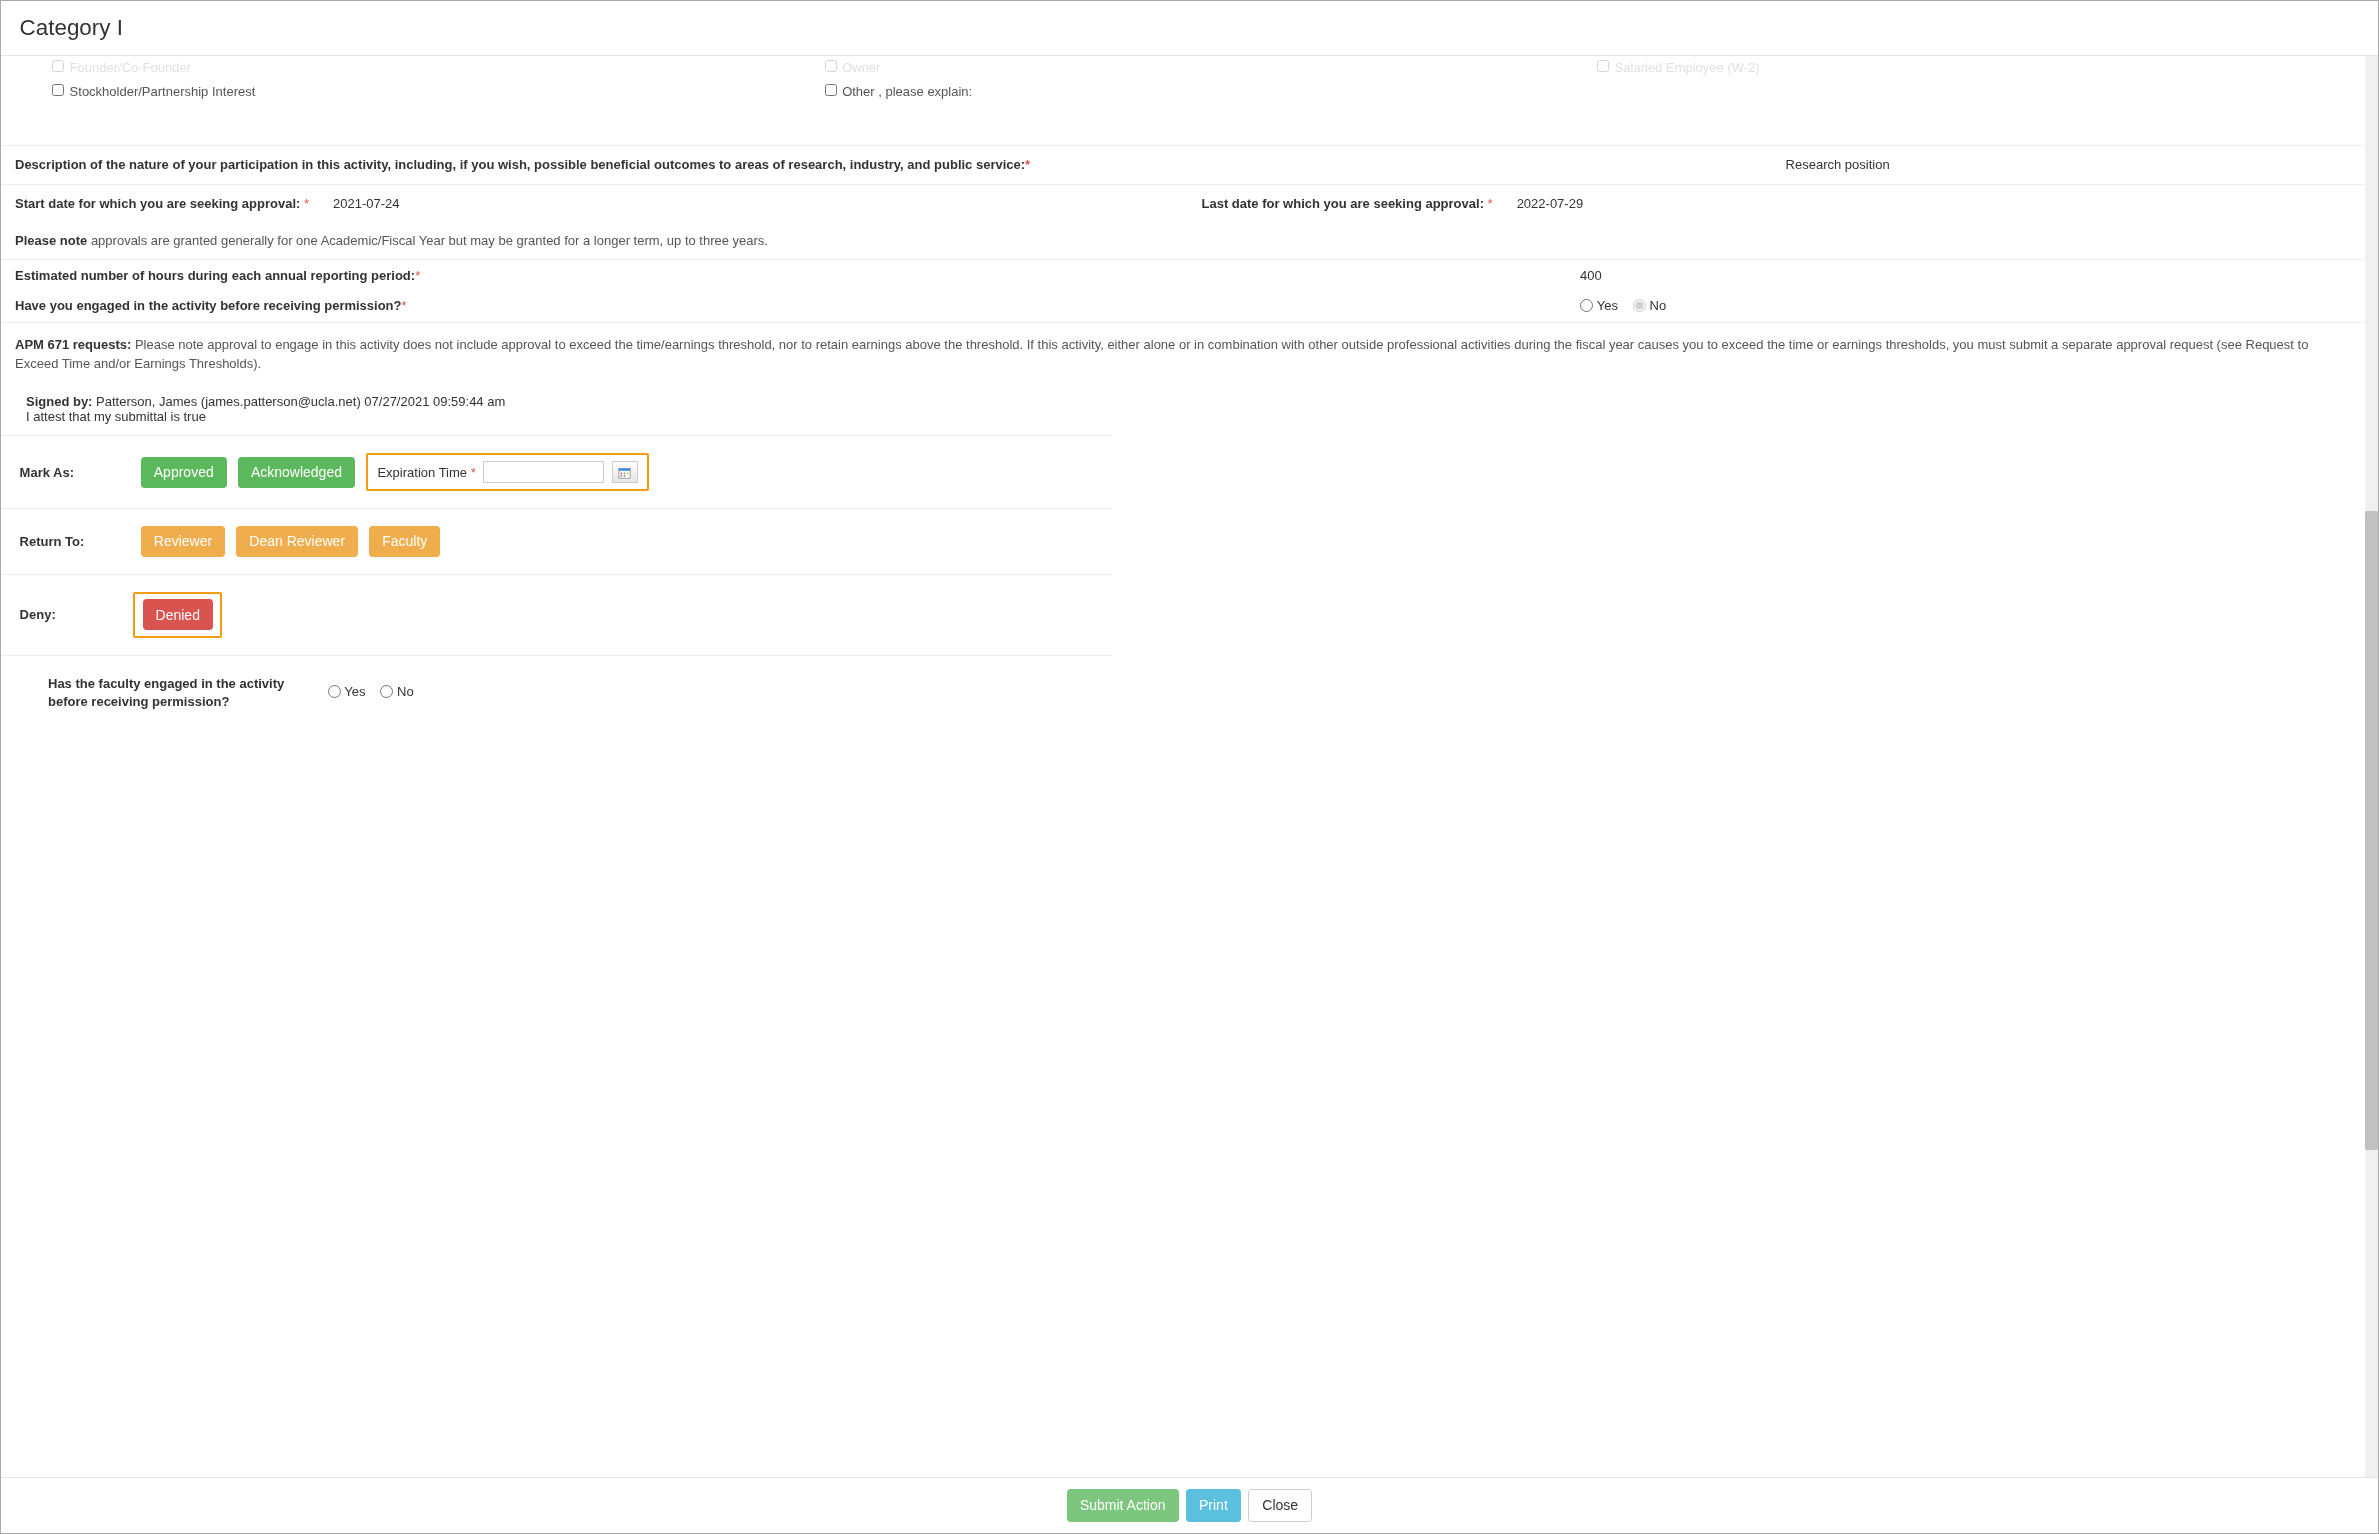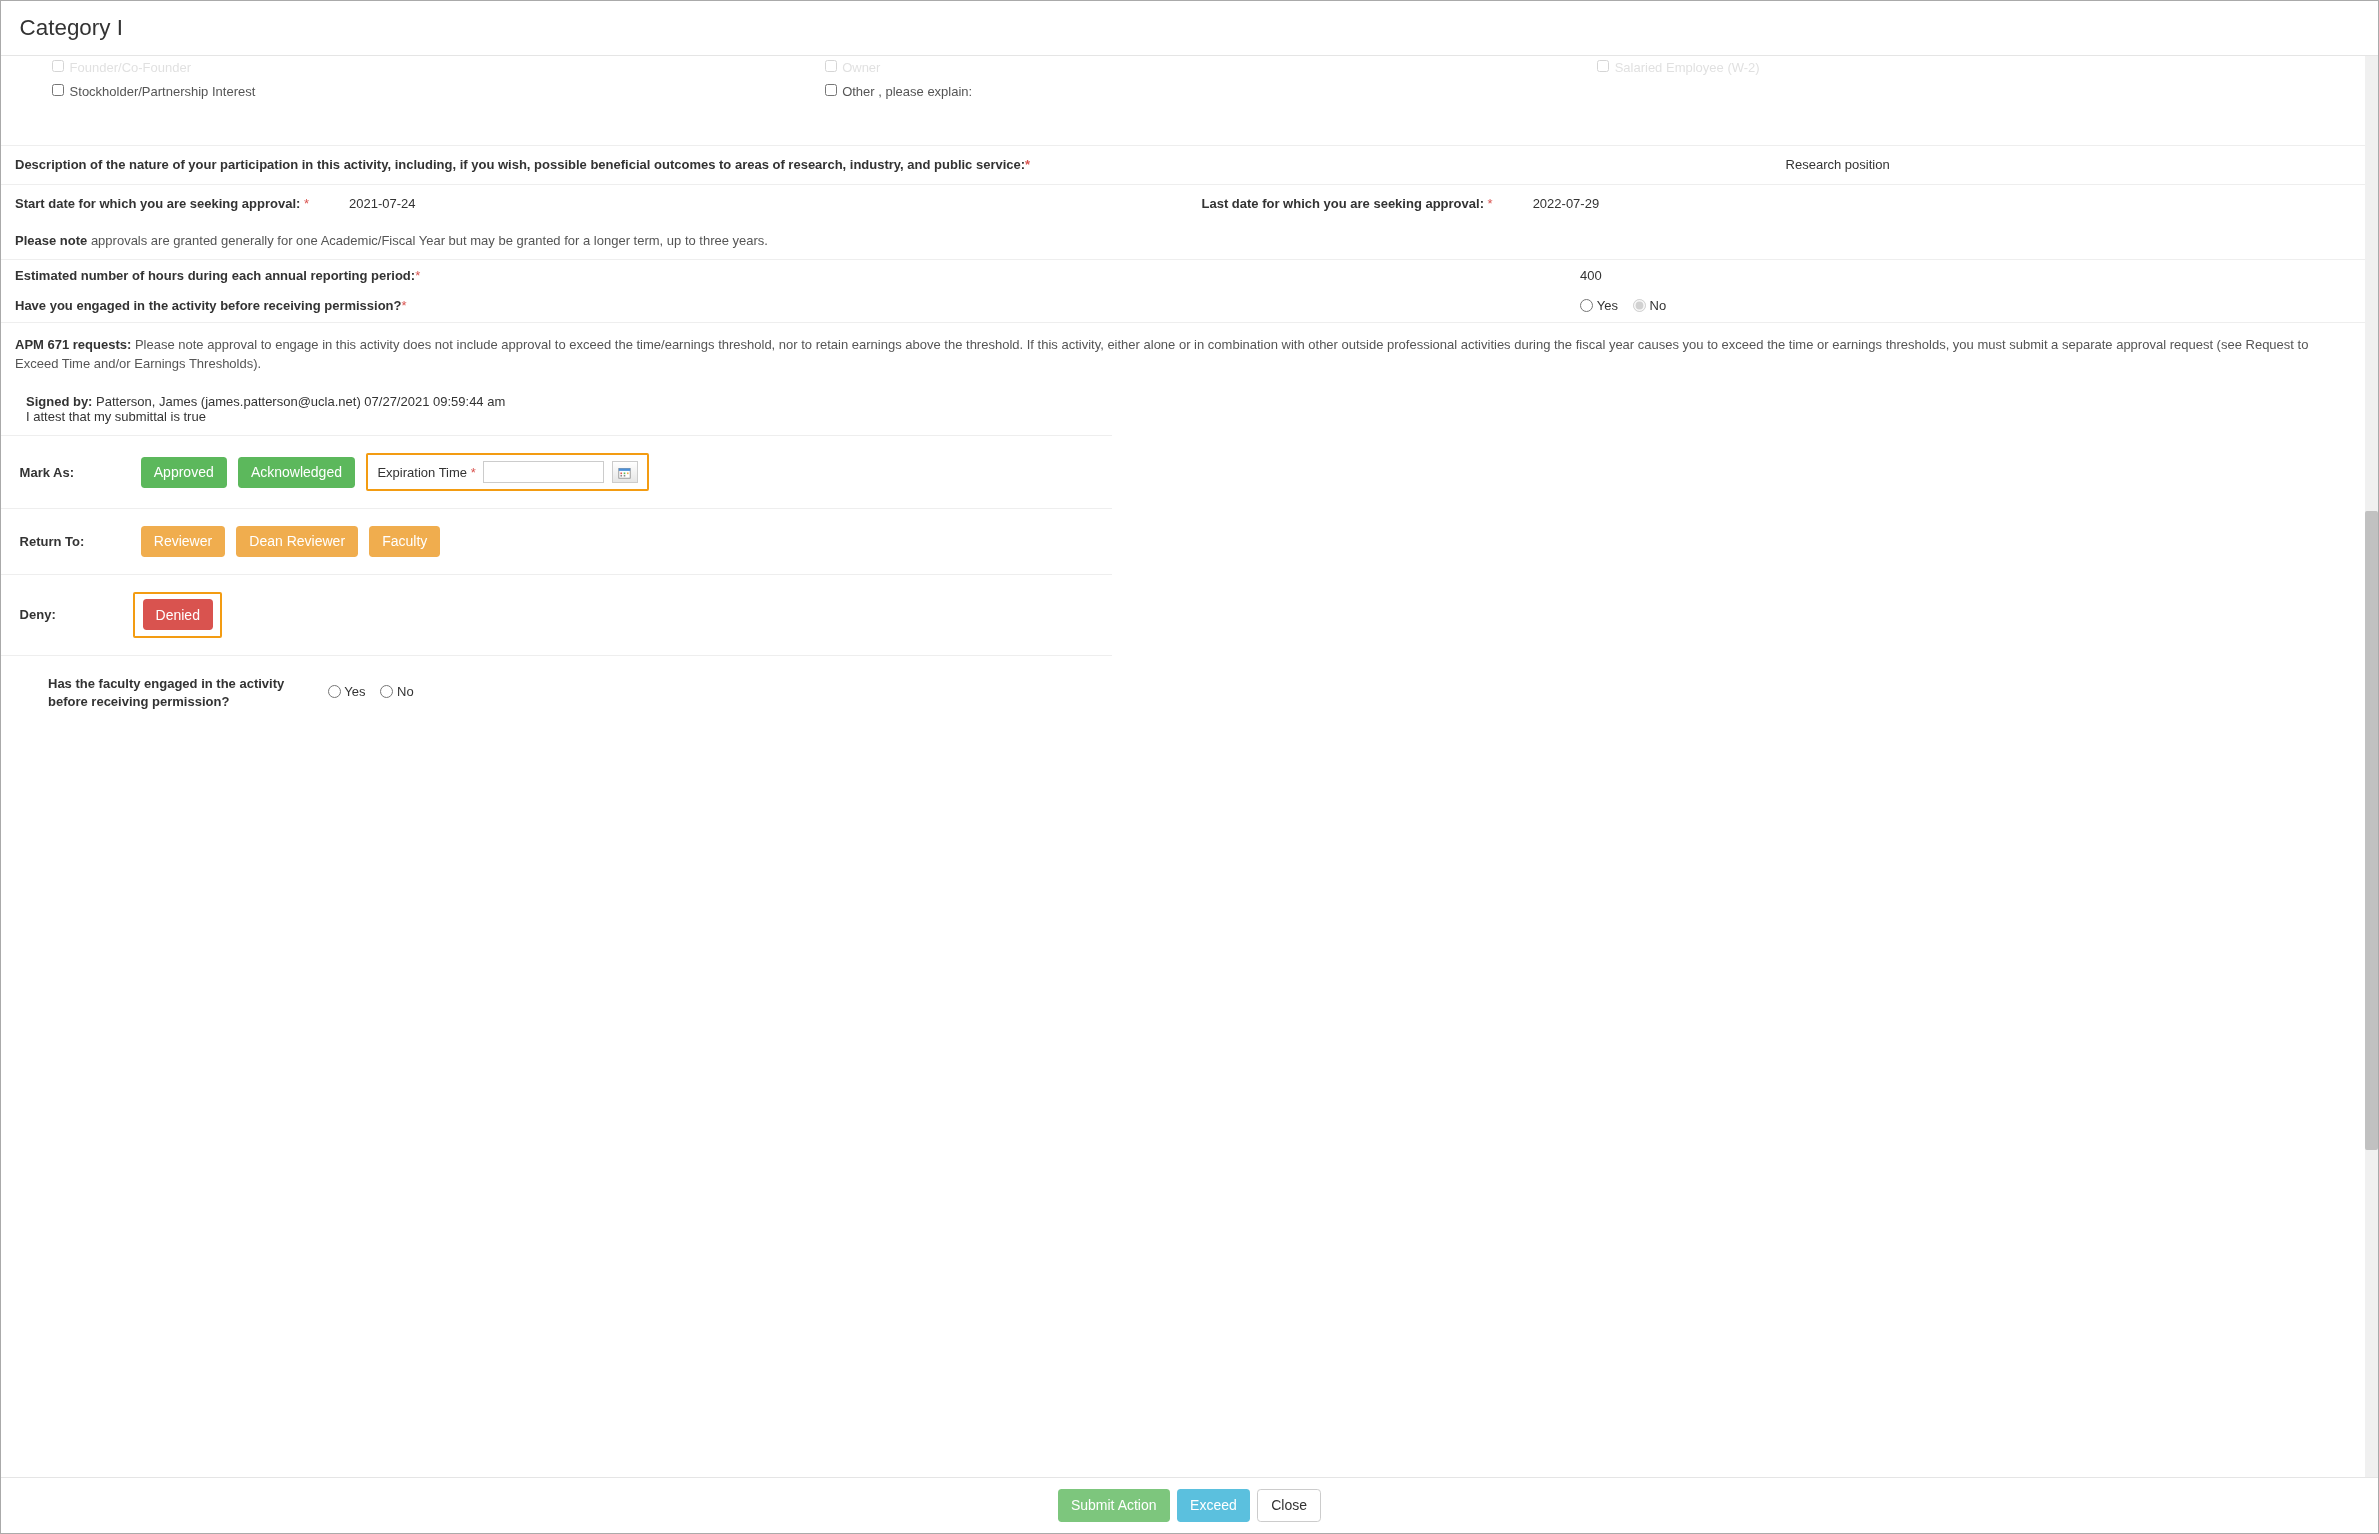--- a/index.html
+++ b/index.html
@@ -78,21 +78,21 @@
     }
     .required { color: #d9534f; }
     .date-row {
       display: flex;
       gap: 37px;
       padding: 11.2px 14px;
       border-top: 0.9px solid #eee;
     }
     .date-col {
       display: flex;
-      gap: 40px;
+      gap: 24px;
       align-items: flex-start;
     }
     .note-text {
       padding: 11.2px 14px;
       color: #555;
     }
     .note-text .bold { font-weight: bold; color: #333; }
     .two-col {
       display: flex;
       padding: 7.5px 14px;
@@ -382,17 +382,17 @@
             <span>No</span>
           </label>
         </div>
       </div>
 
     </div>
   </div>
 
   <div class="modal-footer">
     <button class="btn btn-success-light">Submit Action</button>
-    <button class="btn btn-info">Exceed</button>
+    <button class="btn btn-info">Print</button>
     <button class="btn btn-default">Close</button>
   </div>
 </div>
 
 
 </body></html>

